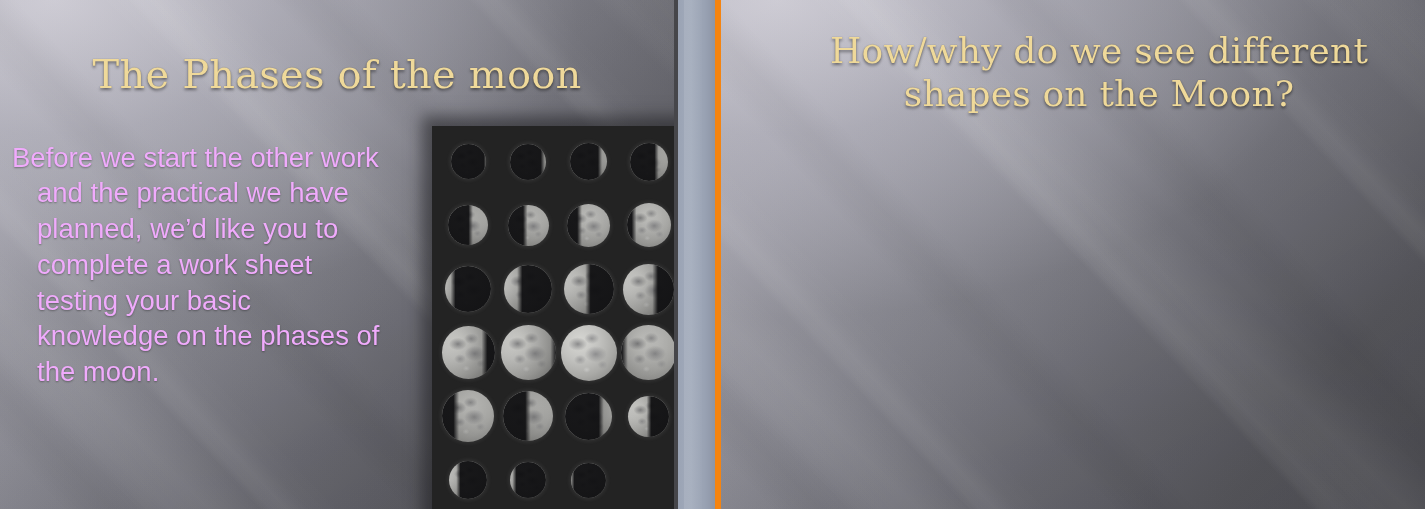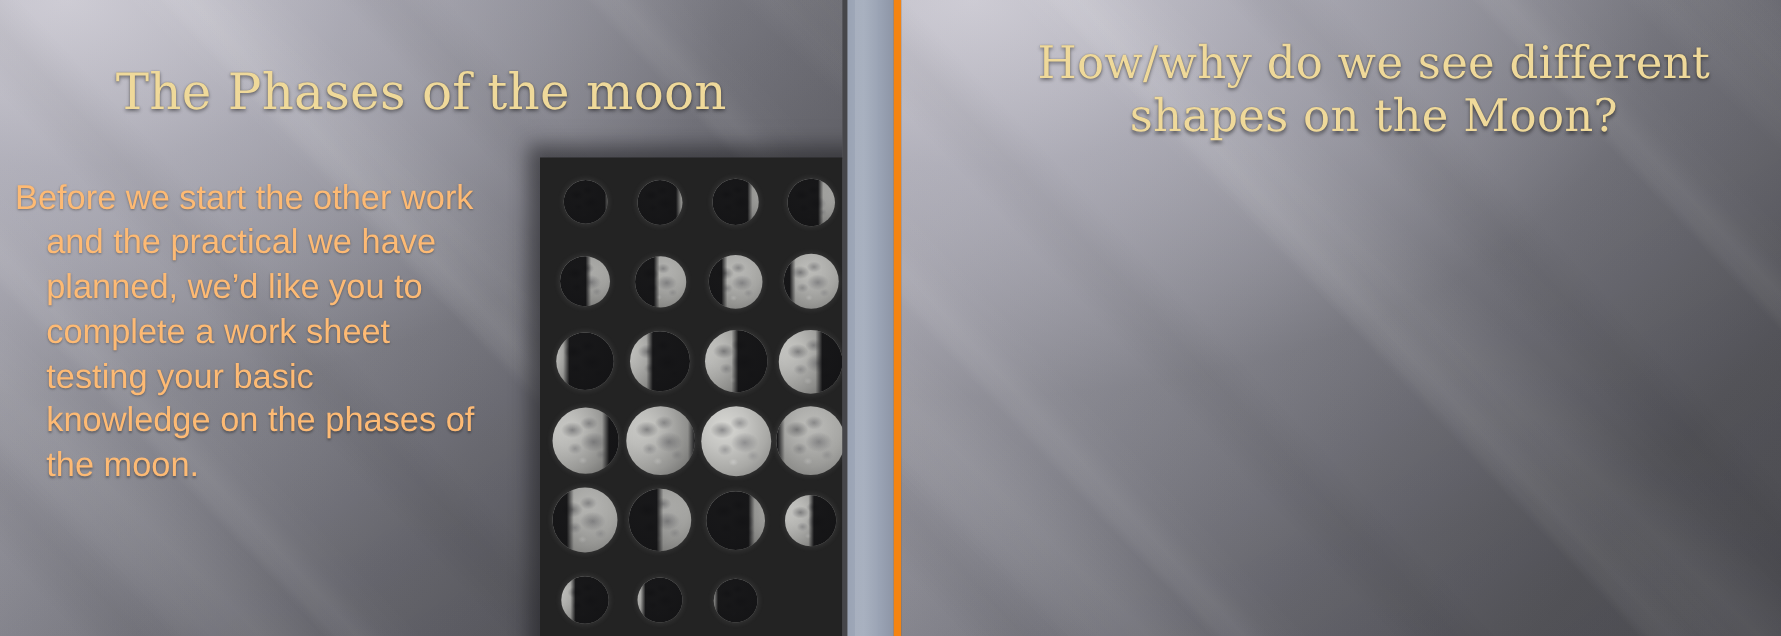--- a/index.html
+++ b/index.html
@@ -62,21 +62,21 @@
     font-weight:400;color:#efd99a;
     text-shadow:0 2px 3px rgba(0,0,0,0.45), 0 0 1px rgba(0,0,0,0.3);
     letter-spacing:.2px;line-height:1.18;
   }
   #title-left{left:0;top:24px;width:674px;font-size:40px;}
   #title-right{left:0;top:6px;width:756px;font-size:36px;padding:0 40px;box-sizing:border-box;}
 
   
   #body-left{
     position:absolute;left:12px;top:112px;width:372px;
-    color:#fdba74;font-size:27.5px;line-height:1.30;
+    color:#f0abfc;font-size:27.5px;line-height:1.30;
     text-indent:-25px;padding-left:25px;box-sizing:border-box;
     text-shadow:0 1px 2px rgba(0,0,0,0.35);
   }
 
   
   #moon-grid-photo{
     position:absolute;left:392px;top:110px;width:253px;height:390px;
     background:#232323;
     box-shadow:0 0 14px 10px rgba(30,30,32,0.55);
   }

